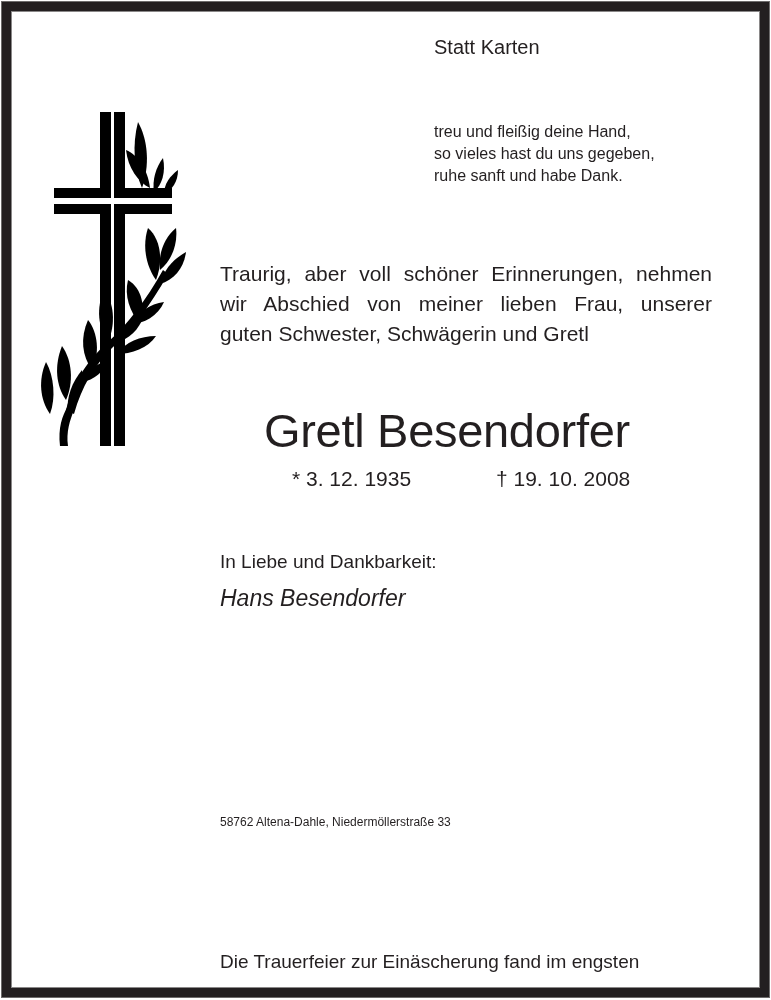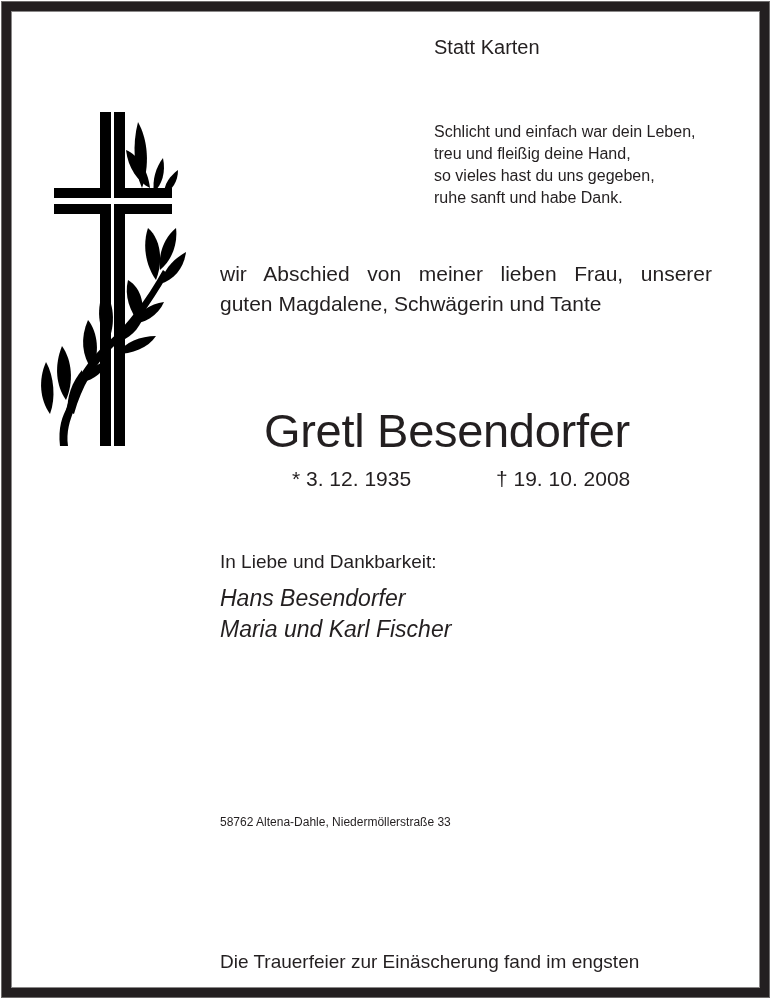--- a/index.html
+++ b/index.html
@@ -68,40 +68,39 @@
     <path d="M24 236 C34 250 36 272 28 290 C18 276 16 256 24 236 Z"></path>
     <path d="M8 252 C16 266 18 288 12 304 C2 290 0 270 8 252 Z"></path>
     <path d="M70 250 C66 262 56 270 44 272 C48 262 58 254 70 250 Z"></path>
     <path d="M44 260 C46 276 40 292 30 302 C28 288 34 272 44 260 Z"></path>
   </g>
 </svg>
 
 <div class="abs statt">Statt Karten</div>
 
 <div class="abs poem">
-  <div>Schlicht und einfach war dein Leben,</div>
   <div>treu und fleißig deine Hand,</div>
   <div>so vieles hast du uns gegeben,</div>
   <div>ruhe sanft und habe Dank.</div>
 </div>
 
 <div class="abs intro">
+  <span class="line">Traurig, aber voll schöner Erinnerungen, nehmen</span>
   <span class="line">wir Abschied von meiner lieben Frau, unserer</span>
-  <span class="line last">guten Magdalene, Schwägerin und Tante</span>
+  <span class="line last">guten Schwester, Schwägerin und Gretl</span>
 </div>
 
 <div class="abs name">Gretl Besendorfer</div>
 
 <div class="abs dates born">* 3. 12. 1935</div>
 <div class="abs dates died">† 19. 10. 2008</div>
 
 <div class="abs thanks-label">In Liebe und Dankbarkeit:</div>
 
 <div class="abs mourners">
   <div>Hans Besendorfer</div>
-  <div>Maria und Karl Fischer</div>
 </div>
 
 <div class="abs address">58762 Altena-Dahle, Niedermöllerstraße 33</div>
 
 <div class="abs service">
   <div>Die Trauerfeier zur Einäscherung fand im engsten</div>
 </div>
 
 </body></html>

